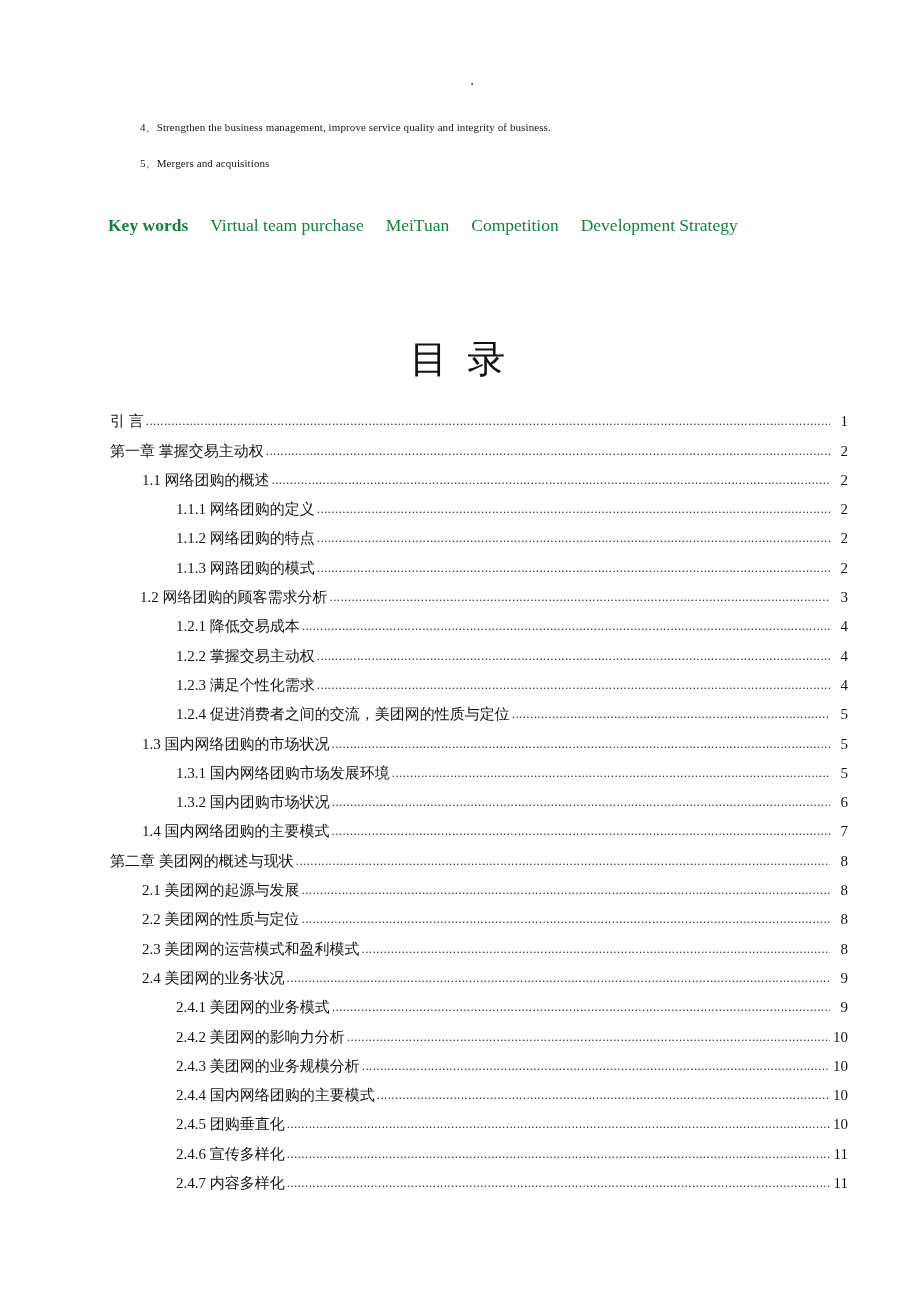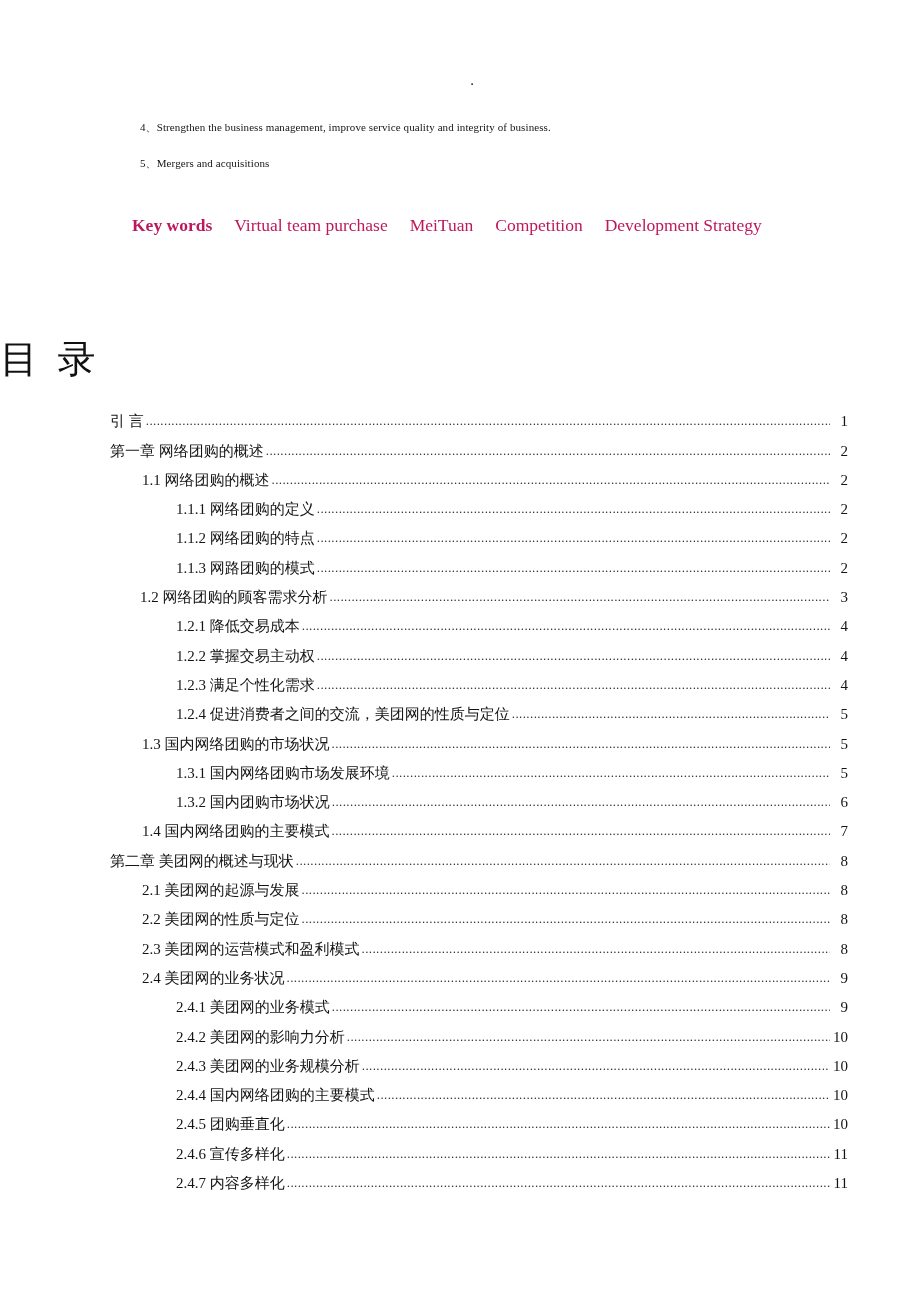--- a/index.html
+++ b/index.html
@@ -47,39 +47,39 @@
   .body-line.l1 { top: 117px; }
   .body-line.l2 { top: 153px; }
 
   
   .keywords {
     position: absolute;
     left: 108px;
     top: 213px;
     font-size: 17.5px;
     line-height: 24px;
-    color: #be185d;
+    color: #15803d;
     white-space: nowrap;
-    margin-left: 24px;
   }
   .keywords .kw-label {
     font-weight: bold;
     margin-right: 22px;
   }
   .keywords .kw-item {
     margin-right: 22px;
   }
   .keywords .kw-item:last-child { margin-right: 0; }
 
   
   .toc-heading {
     position: absolute;
     left: 0;
     top: 333px;
     width: 920px;
+    text-align: center;
     font-size: 38px;
     line-height: 52px;
     font-weight: normal;
     letter-spacing: 5px;
     color: #111111;
     font-family: "Liberation Serif", "DejaVu Serif", serif;
   }
 
   
   .toc {
@@ -168,21 +168,21 @@
         <div class="row-inner">
           <span class="indent"></span>
           <span class="title">引   言</span>
           <span class="leader">...................................................................................................................................................................................................................................................................</span>
           <span class="page-num">1</span>
         </div>
       </div>
       <div class="toc-row lvl-0">
         <div class="row-inner">
           <span class="indent"></span>
-          <span class="title">第一章  网络团购的概述</span>
+          <span class="title">第一章  掌握交易主动权</span>
           <span class="leader">...................................................................................................................................................................................................................................................................</span>
           <span class="page-num">2</span>
         </div>
       </div>
       <div class="toc-row lvl-1">
         <div class="row-inner">
           <span class="indent"></span>
           <span class="title">1.1  网络团购的概述</span>
           <span class="leader">...................................................................................................................................................................................................................................................................</span>
           <span class="page-num">2</span>

